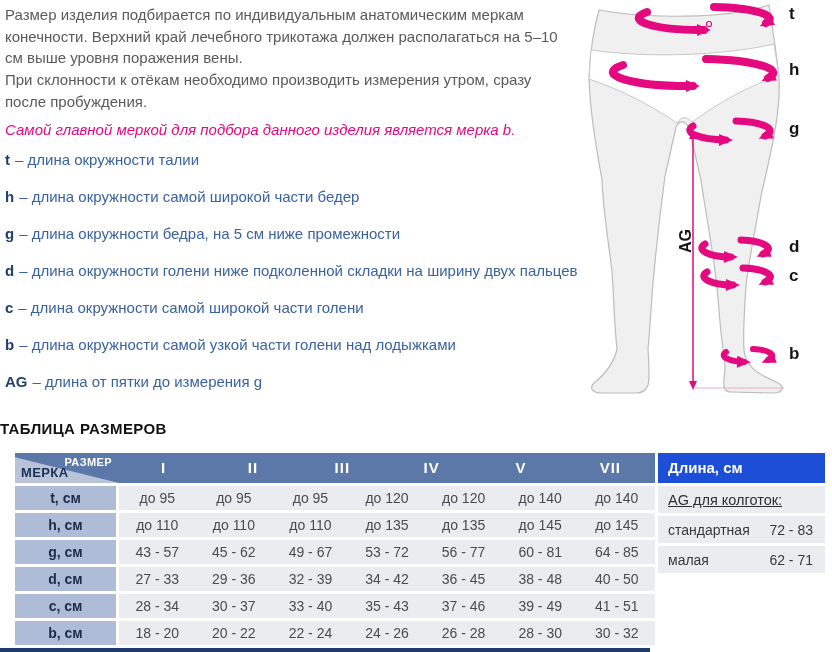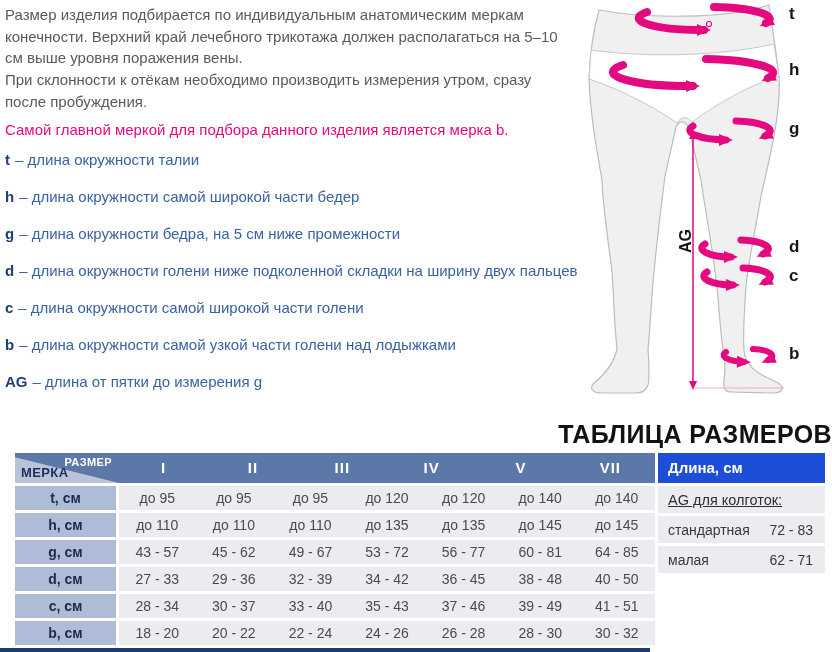--- a/index.html
+++ b/index.html
@@ -2,32 +2,32 @@
 <html><head>
 <meta charset="utf-8">
 <style>
   html,body{margin:0;padding:0;background:#fff;}
   .page{position:relative;width:832px;height:652px;background:#fff;overflow:hidden;
         font-family:"Liberation Sans","DejaVu Sans",sans-serif;}
   
   .intro p{position:absolute;left:5px;width:560px;margin:0;font-size:15px;line-height:21.5px;color:#5a5a5c;}
   #p1{top:4px;}
   #p2{top:69px;}
-  #p3{top:119px;color:#e5097f;}
+  #p3{top:119px;color:#e5097f;font-style:italic;}
   
   .def{position:absolute;left:5px;width:620px;font-size:15px;color:#3a62a0;white-space:nowrap;}
   .def b{color:#21406f;font-weight:700;margin-right:5px;}
   
   .fig-label{position:absolute;left:789px;width:26px;font-size:17px;font-weight:700;color:#151515;}
   .ag-label{position:absolute;left:668px;top:232px;width:36px;font-size:16px;font-weight:700;color:#151515;
             transform:rotate(-90deg);text-align:center;}
   .fig-svg{position:absolute;left:572px;top:0;}
   
-  .tbl-title{position:absolute;left:0;top:420px;width:832px;text-align:right;
-             font-size:25px;font-weight:700;color:#121212;letter-spacing:.4px;}
+  .tbl-title{position:absolute;left:0;top:420px;width:832px;text-align:left;
+             font-size:15px;font-weight:700;color:#121212;letter-spacing:.4px;}
   
   .sizes{position:absolute;left:15px;top:453px;width:640px;}
   .thead{display:flex;height:30px;background:#5c78a9;}
   .corner{position:relative;width:104px;height:30px;}
   .corner .tri{position:absolute;left:0;top:0;width:100%;height:100%;background:#b9c4d9;
                clip-path:polygon(0 14%,100% 100%,0 100%);}
   .corner .c-top{position:absolute;right:7px;top:3px;font-size:11px;font-weight:700;color:#fff;letter-spacing:.4px;}
   .corner .c-bot{position:absolute;left:6px;bottom:3px;font-size:13px;font-weight:700;color:#1b2f58;letter-spacing:.4px;}
   .cols{flex:1;display:flex;}
   .cols span{flex:1;text-align:center;line-height:30px;color:#fff;font-weight:700;font-size:15px;letter-spacing:1px;}

